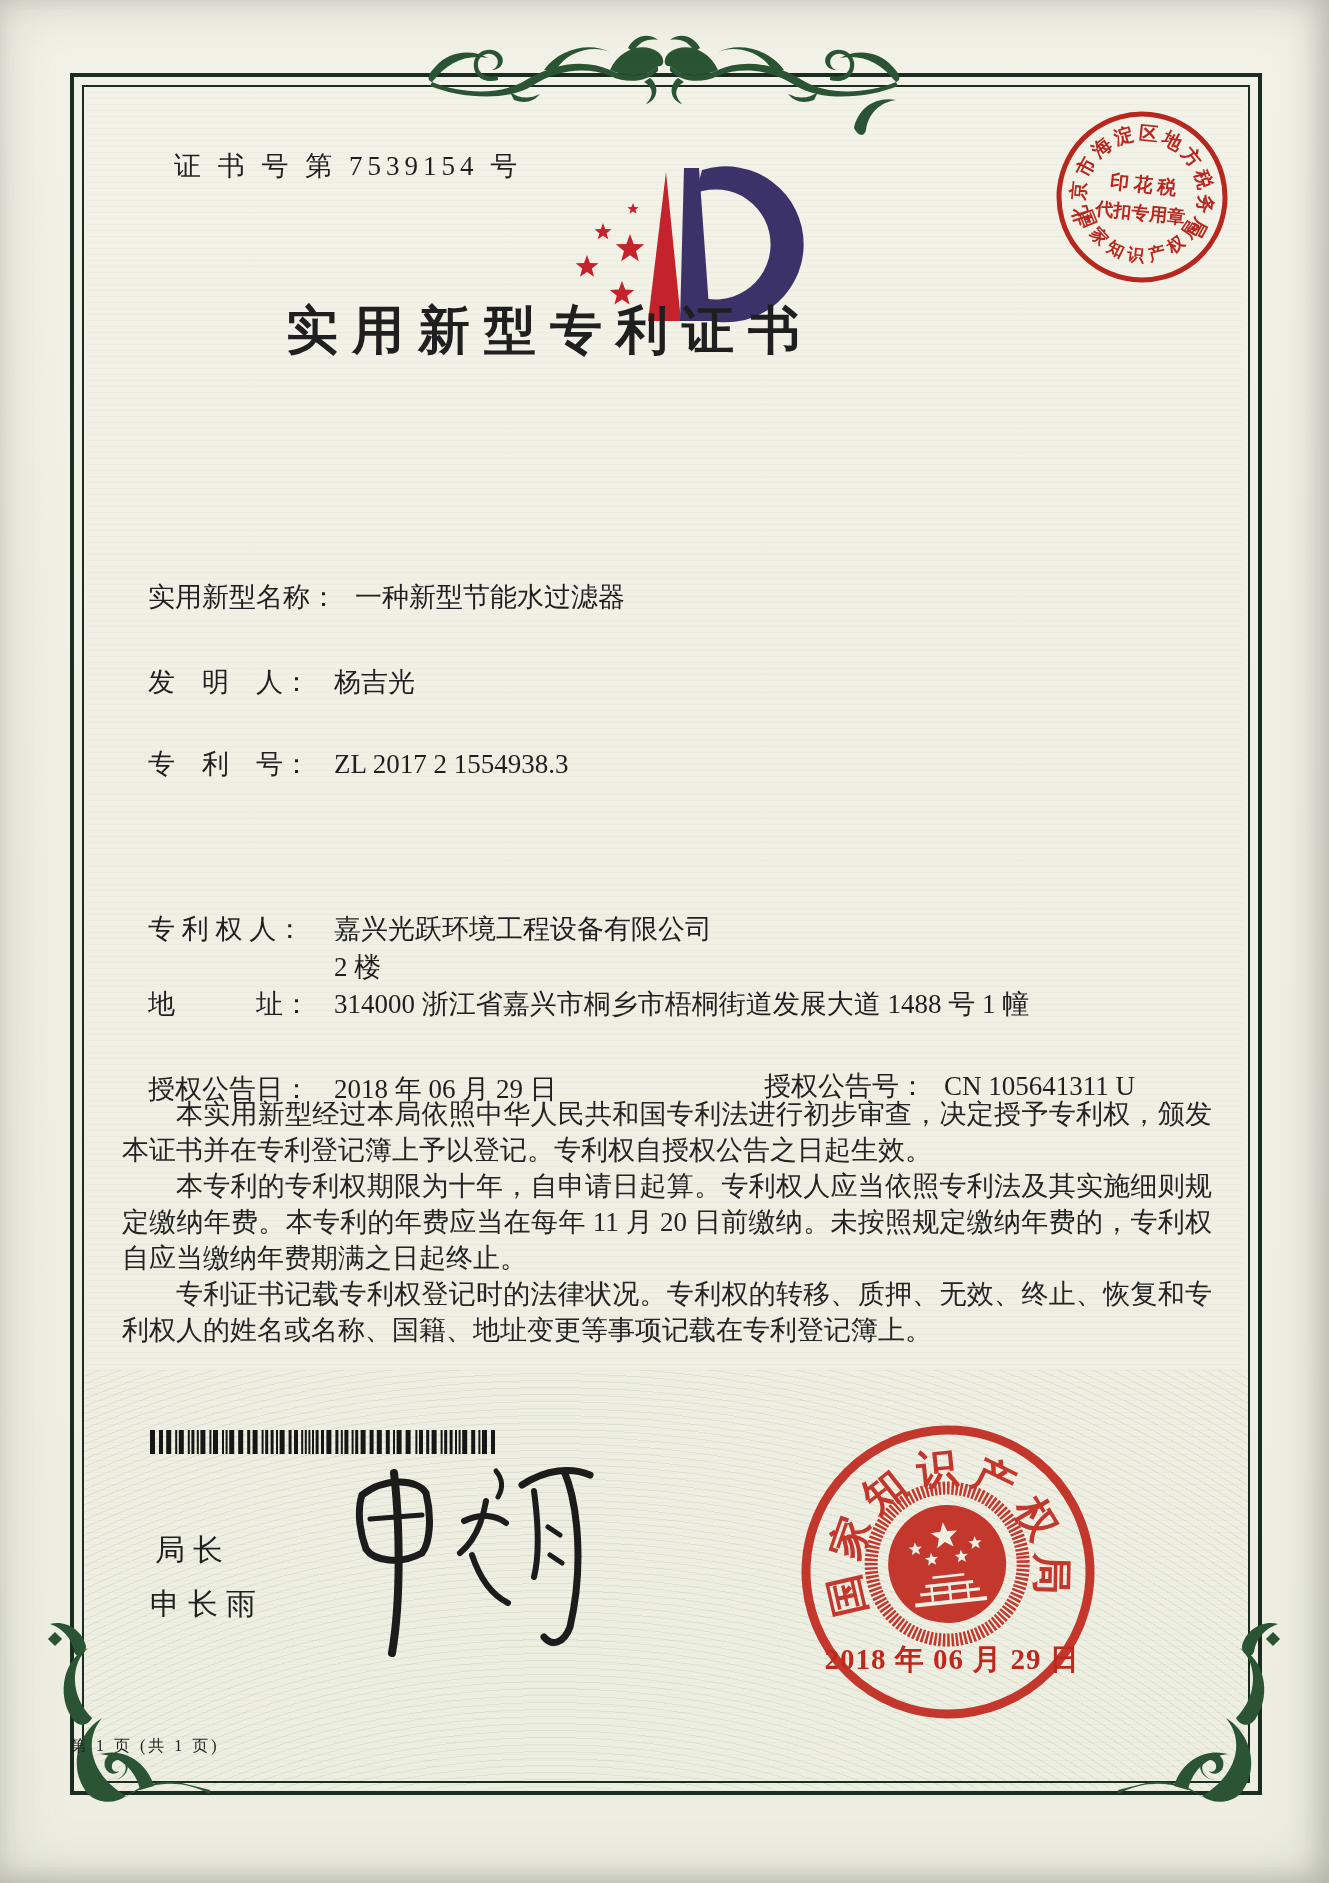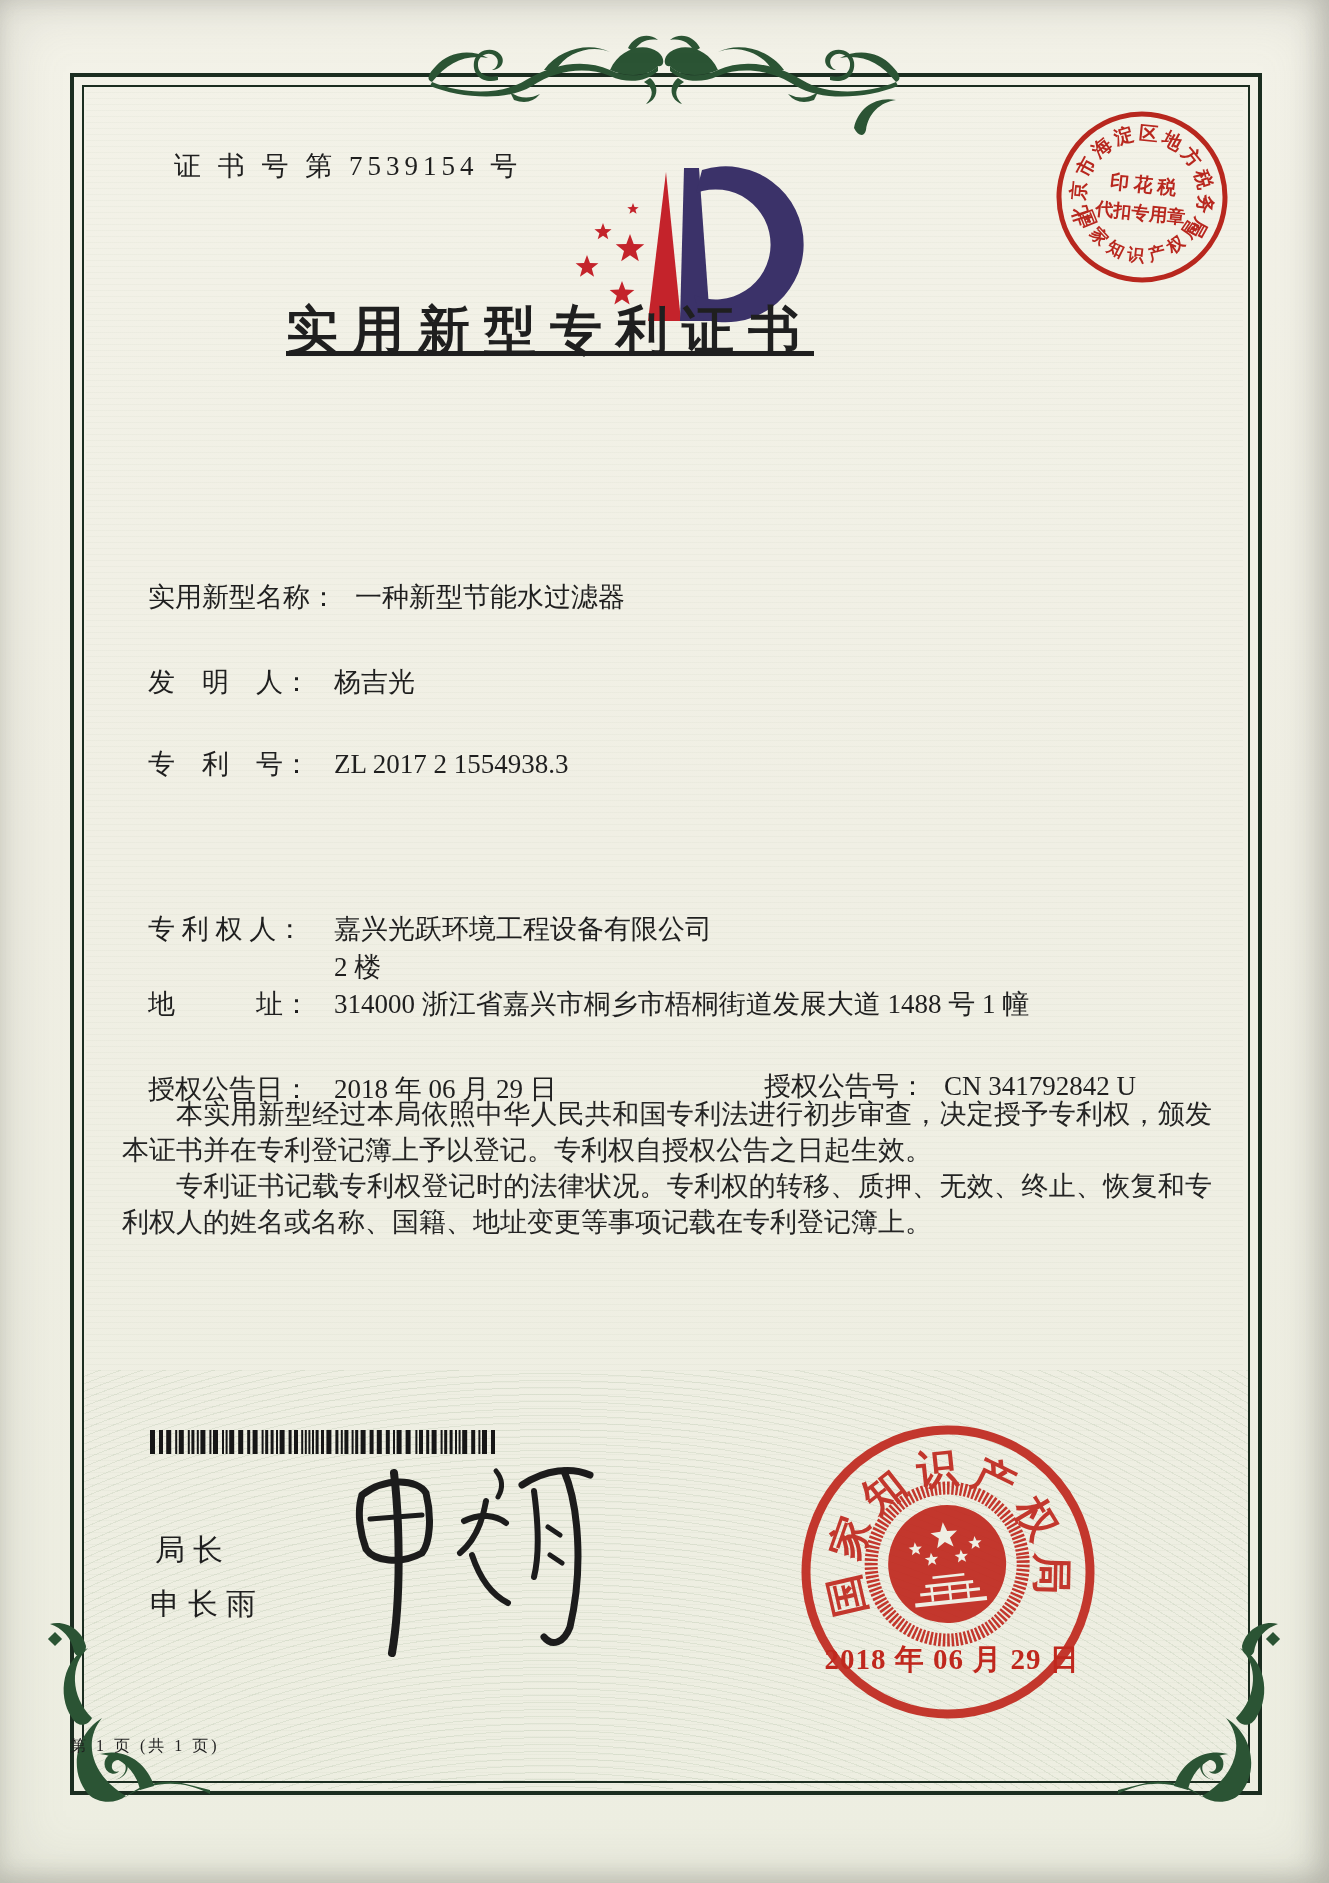--- a/index.html
+++ b/index.html
@@ -11,21 +11,21 @@
   .page::after{content:"";position:absolute;inset:0;pointer-events:none;
     box-shadow:inset 0 0 60px rgba(120,120,110,.25), inset -14px 0 25px rgba(90,90,85,.18), inset 0 -10px 20px rgba(120,120,110,.15);}
   .texture{position:absolute;inset:86px;pointer-events:none;
     background:repeating-linear-gradient(180deg,rgba(160,175,150,.07) 0 1px,transparent 1px 6px);}
   .guilloche{position:absolute;left:84px;right:80px;top:1370px;bottom:94px;pointer-events:none;
     background:repeating-radial-gradient(circle at 40% 290%,rgba(140,165,130,.16) 0 1px,transparent 1px 7px);}
   .frame-outer{position:absolute;left:70px;top:73px;right:67px;bottom:88px;border:4px solid #1b2d20;}
   .frame-inner{position:absolute;left:82px;top:85px;right:79px;bottom:100px;border:2px solid #1b2d20;}
   .abs{position:absolute;}
   .cert-no{left:130px;top:148px;font-size:27px;letter-spacing:5px;white-space:nowrap;margin-left:44px;}
-  .title{left:90px;top:296px;width:920px;text-align:center;font-size:52px;font-weight:bold;letter-spacing:14px;white-space:nowrap;text-decoration:underline;}
+  .title{left:90px;top:296px;width:920px;text-align:center;font-size:52px;font-weight:bold;letter-spacing:14px;white-space:nowrap;}
   .field-row{position:absolute;left:148px;font-size:27px;white-space:nowrap;}
   .field-label{display:inline-block;min-width:168px;}
   .field-label--auto{display:inline-block;}
   .field-value{display:inline-block;margin-left:18px;margin-top:43px;}
   .addr-line2{position:absolute;left:334px;font-size:27px;}
   .paras{position:absolute;left:122px;top:1096px;width:1090px;}
   .paras p{margin:0;font-size:27px;line-height:36px;text-indent:2em;text-align:justify;color:#242424;}
   .chief-title{left:155px;top:1530px;font-size:30px;letter-spacing:8px;}
   .chief-name{left:150px;top:1584px;font-size:30px;letter-spacing:8px;}
   .footer{left:70px;top:1736px;width:1100px;text-align:left;font-size:16px;letter-spacing:3px;}
@@ -128,25 +128,26 @@
     <span class="field-label">专 利 权 人：</span><span class="field-value">嘉兴光跃环境工程设备有限公司</span>
   </div>
   <div class="field-row" style="top:943px">
     <span class="field-label">地　　　址：</span><span class="field-value">314000 浙江省嘉兴市桐乡市梧桐街道发展大道 1488 号 1 幢</span>
   </div>
   <div class="addr-line2" style="top:949px">2 楼</div>
   <div class="field-row" style="top:1028px">
     <span class="field-label">授权公告日：</span><span class="field-value">2018 年 06 月 29 日</span>
   </div>
   <div class="field-row" style="top:1028px;left:764px">
-    <span class="field-label--auto">授权公告号：</span><span class="field-value">CN 341792842 U</span>
+    <span class="field-label--auto">授权公告号：</span><span class="field-value">CN 105641311 U</span>
   </div>
 
   <div class="paras">
     <p>本实用新型经过本局依照中华人民共和国专利法进行初步审查，决定授予专利权，颁发本证书并在专利登记簿上予以登记。专利权自授权公告之日起生效。</p>
+    <p>本专利的专利权期限为十年，自申请日起算。专利权人应当依照专利法及其实施细则规定缴纳年费。本专利的年费应当在每年 11 月 20 日前缴纳。未按照规定缴纳年费的，专利权自应当缴纳年费期满之日起终止。</p>
     <p>专利证书记载专利权登记时的法律状况。专利权的转移、质押、无效、终止、恢复和专利权人的姓名或名称、国籍、地址变更等事项记载在专利登记簿上。</p>
   </div>
 
   <svg class="abs" style="left:150px;top:1430px" width="352" height="24" viewBox="0 0 352 24">
     <g fill="#161616">
         <rect x="0" y="0" width="5" height="24"></rect>
         <rect x="9" y="0" width="4" height="24"></rect>
         <rect x="16.2" y="0" width="5" height="24"></rect>
         <rect x="25.2" y="0" width="2" height="24"></rect>
         <rect x="28.8" y="0" width="5" height="24"></rect>

